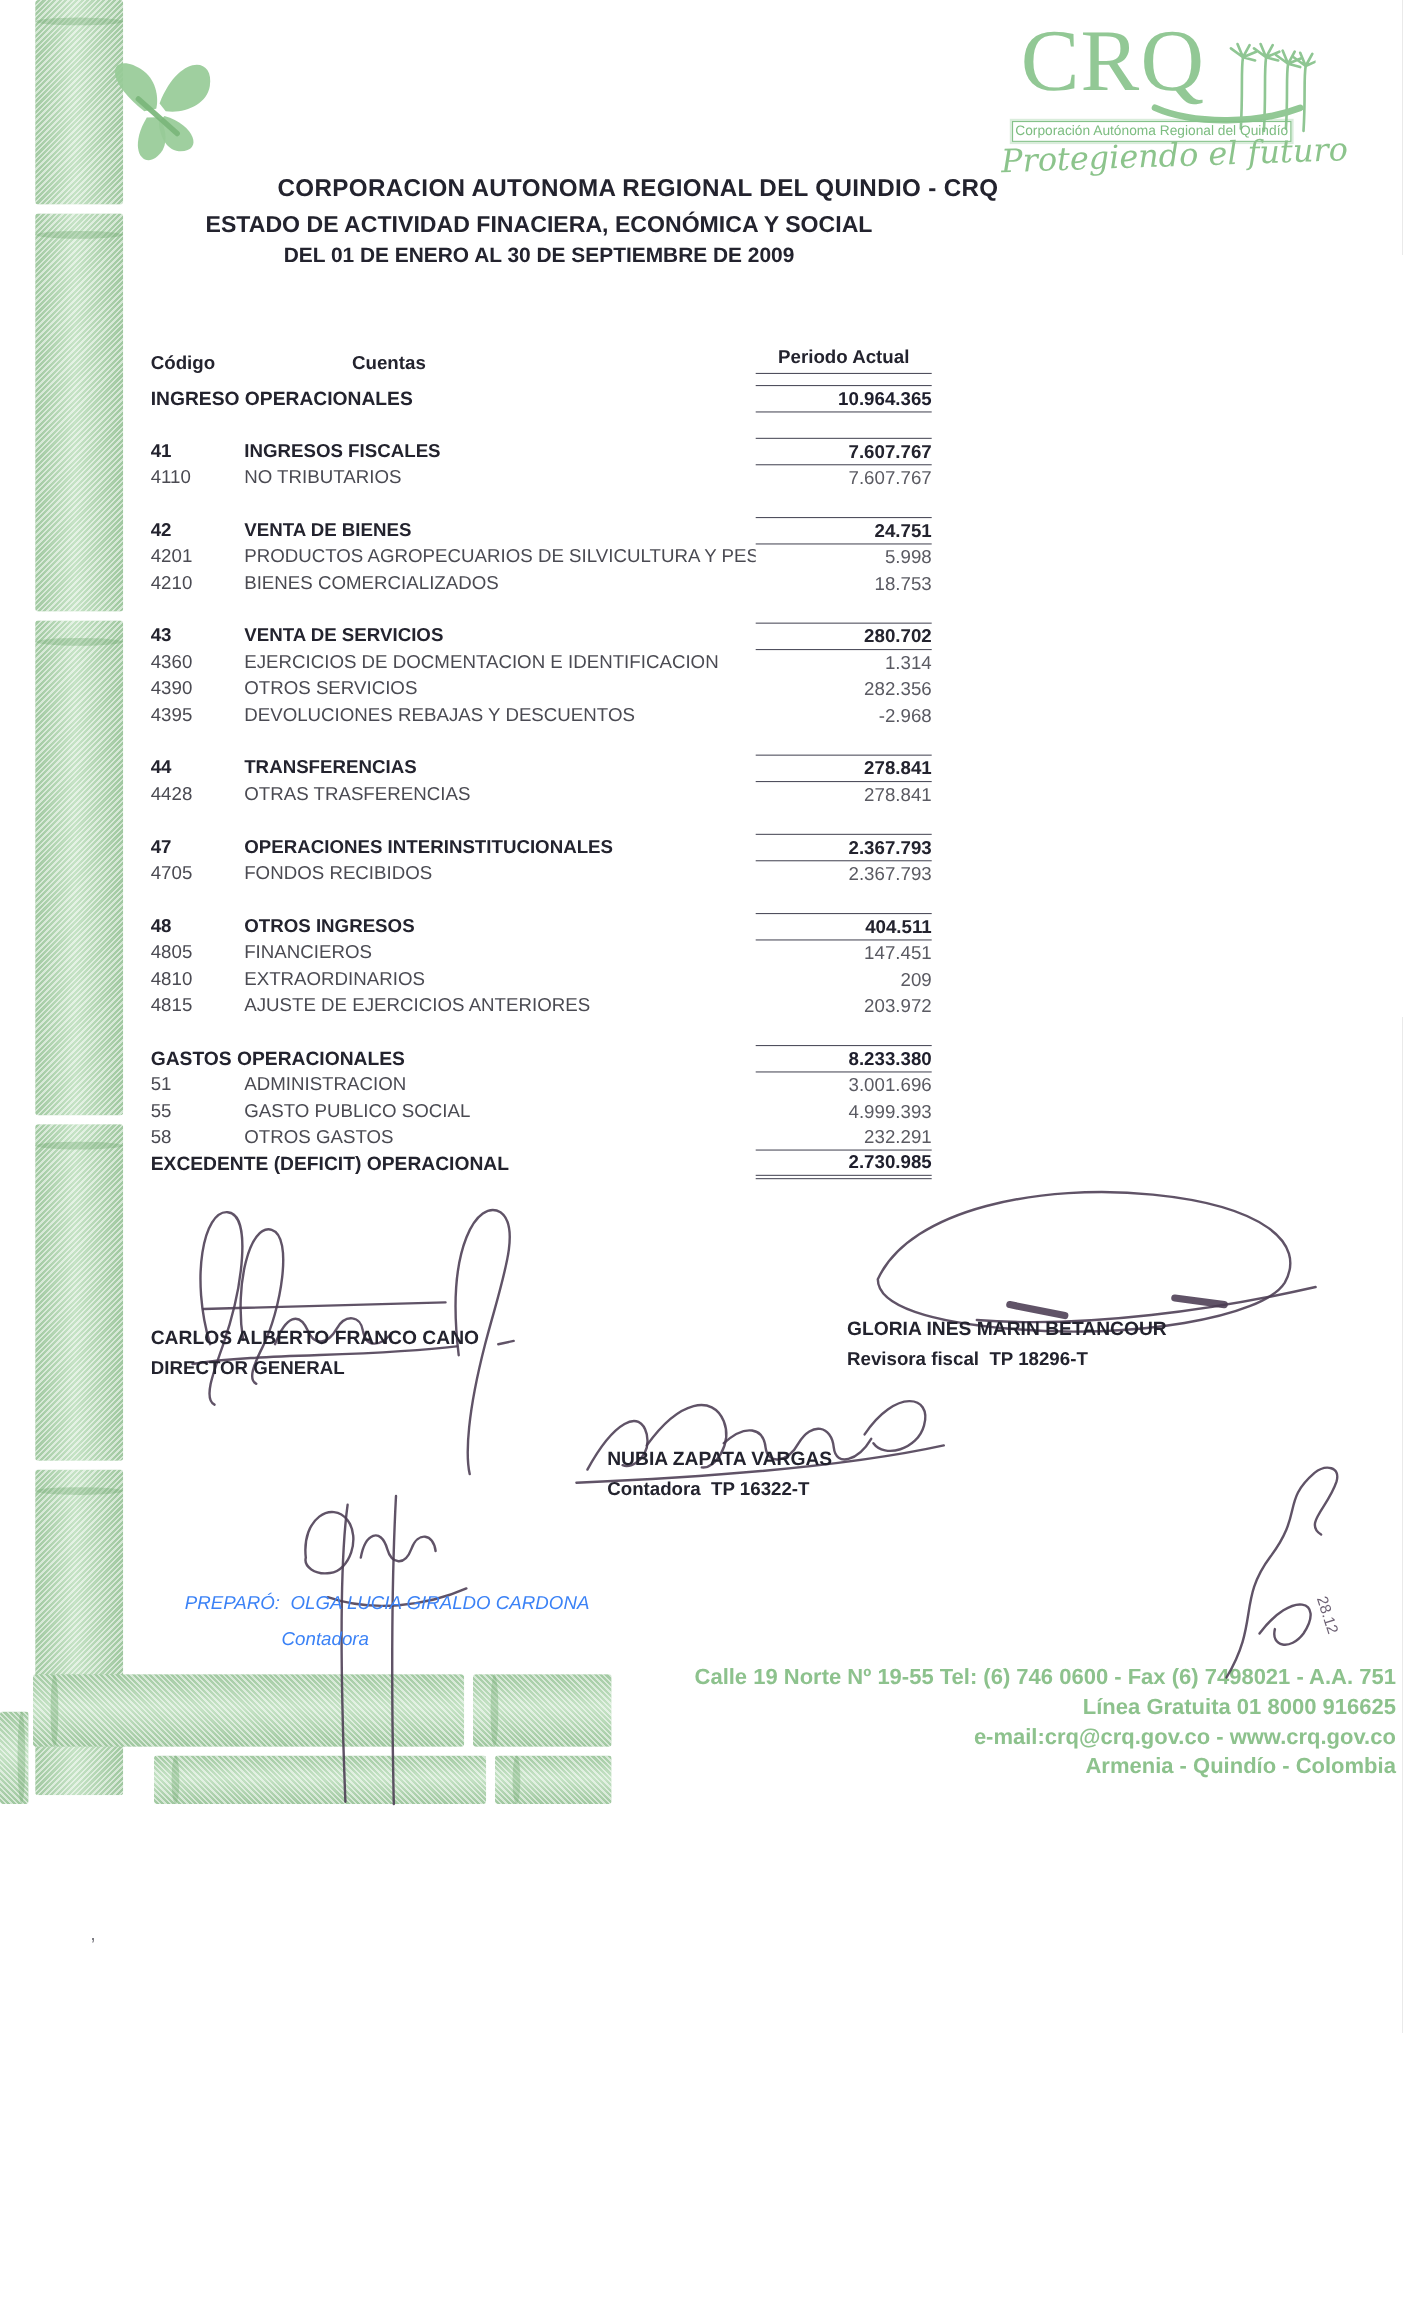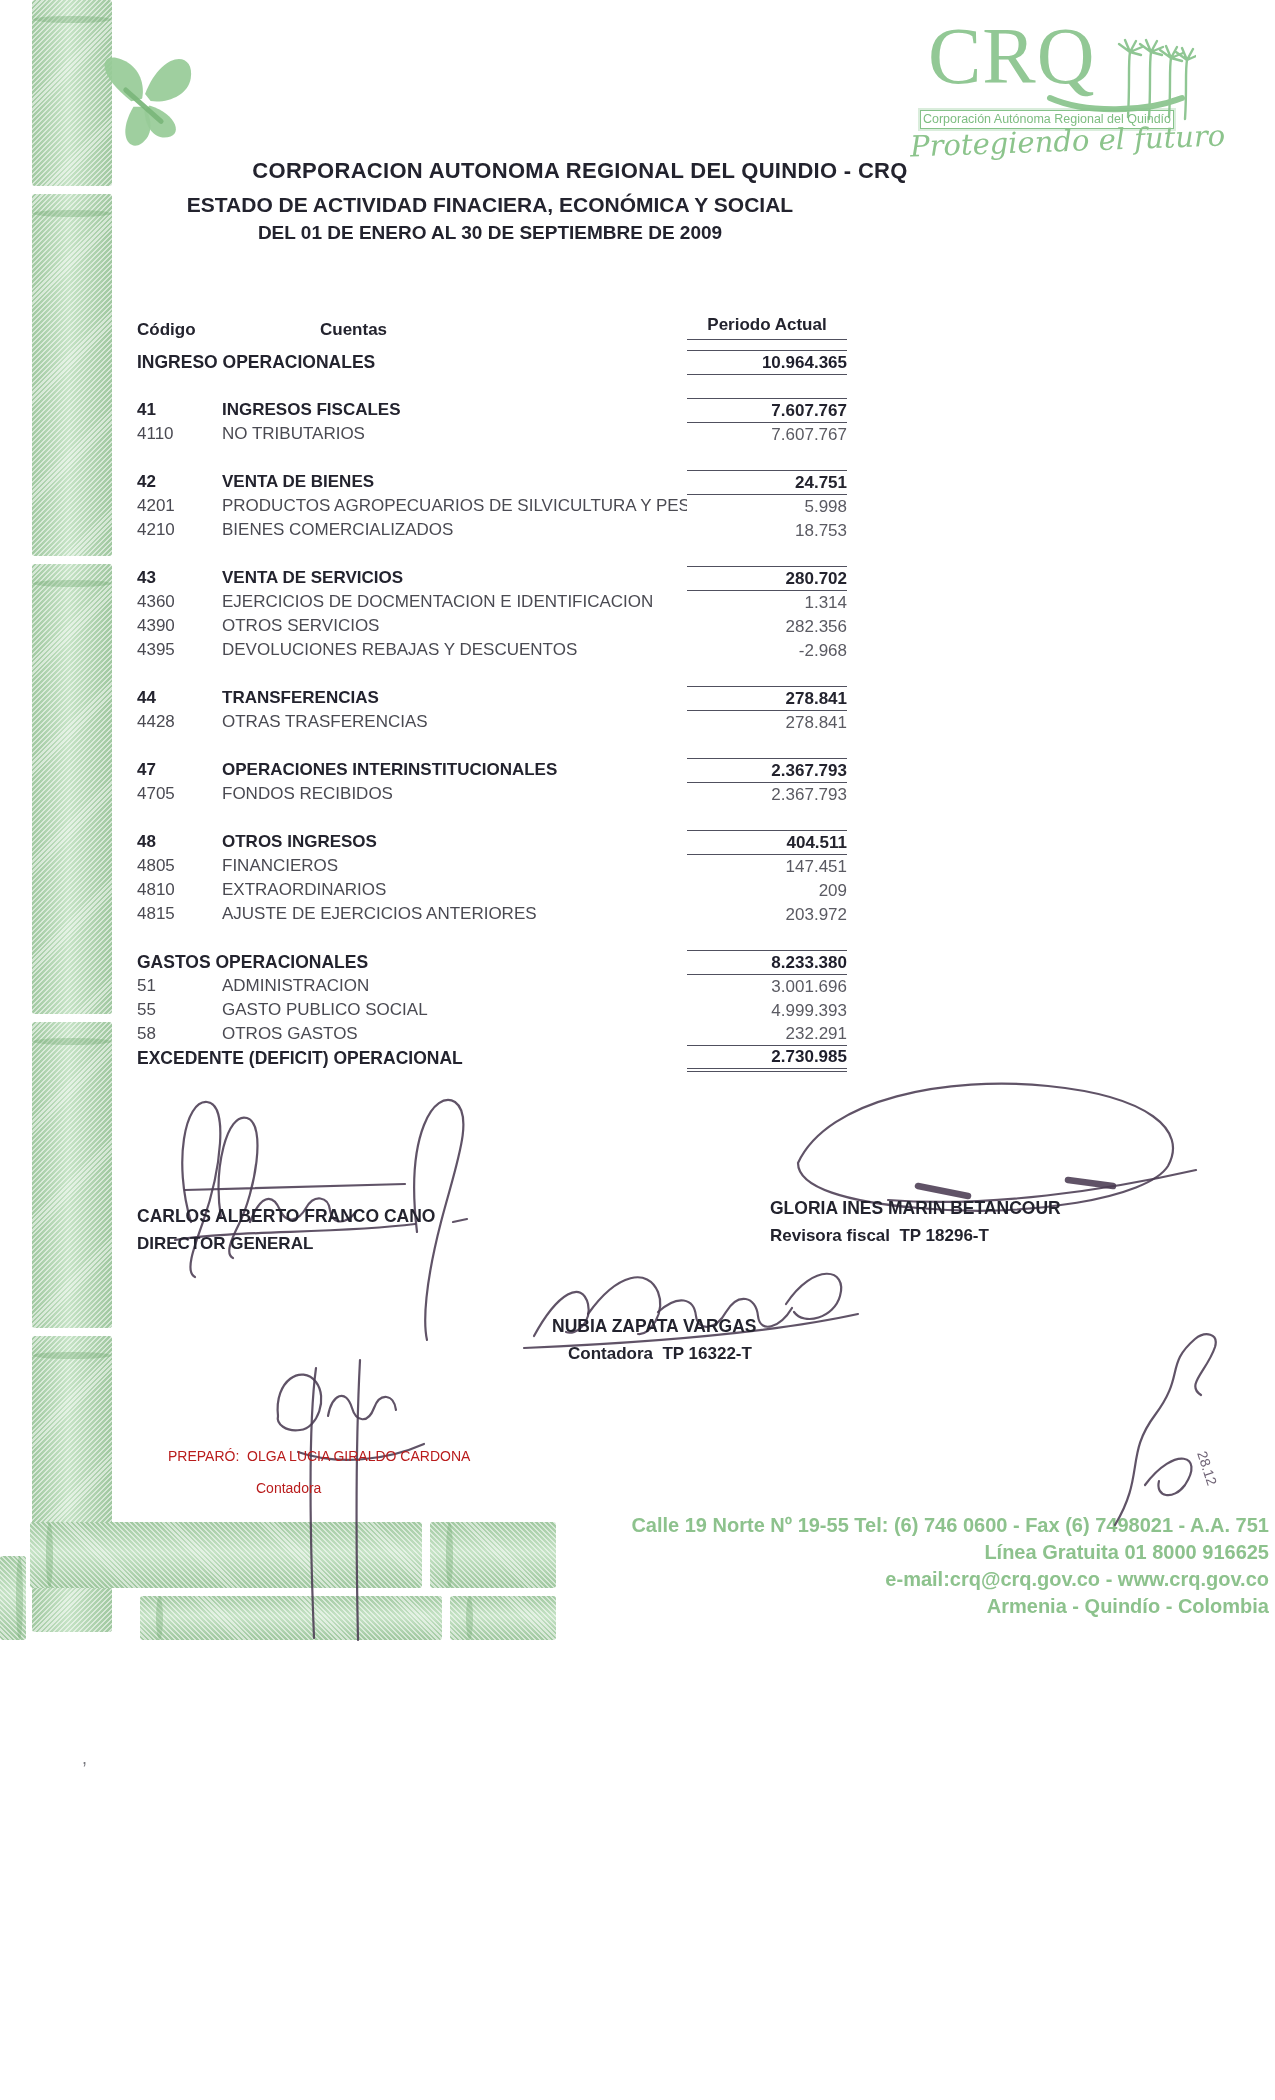--- a/index.html
+++ b/index.html
@@ -64,21 +64,21 @@
   .kind-section .cell-value{font-weight:bold;color:#1e1e2c;}
   .v-total{border-top:1.7px solid #50505e;border-bottom:1.7px solid #50505e;font-weight:bold;color:#1e1e2c;}
   .v-underline{border-bottom:1.7px solid #50505e;}
   .v-double{border-bottom:4px double #50505e;font-weight:bold;color:#1e1e2c;}
   
   .sig{position:absolute;z-index:4;}
   .sig path{fill:none;stroke:#4a3b52;stroke-width:2.2;stroke-linecap:round;opacity:.88;}
   .sig .thick{stroke-width:6.5;}
   .sig-name{position:absolute;font-weight:bold;font-size:17.5px;color:#23232e;z-index:5;white-space:pre;}
   .sig-title{position:absolute;font-weight:bold;font-size:17px;color:#23232e;z-index:5;white-space:pre;}
-  .preparo{position:absolute;font-size:14px;color:#b91c1c;z-index:5;white-space:pre;}
+  .preparo{position:absolute;font-style:italic;font-size:17px;color:#3b82f6;z-index:5;white-space:pre;}
   .margin-note-text{font-family:"Liberation Sans",sans-serif;font-size:14px;fill:#4a3b52;opacity:.8;}
   
   .footer{position:absolute;right:6px;top:1512px;text-align:right;z-index:3;}
   .footer div{font-weight:bold;font-size:20px;line-height:27px;color:#8dc28d;white-space:nowrap;}
   .stray{position:absolute;left:82px;top:1748px;color:#77777e;font-size:18px;z-index:2;}
   
   .butterfly{position:absolute;left:76px;top:36px;z-index:2;transform:rotate(-12deg);}
   .butterfly path{fill:#97cb97;opacity:.92;}
   .butterfly .bbody{fill:none;stroke:#7ab67a;stroke-width:5;stroke-linecap:round;}
   .palms{position:absolute;left:1116px;top:22px;z-index:2;}
@@ -287,21 +287,21 @@
     <path d="M30,200 C60,150 40,130 70,90 C100,50 80,40 110,14 C120,6 134,8 130,22 C122,46 100,60 116,70"></path>
     <path d="M60,160 C90,120 120,130 100,160 C88,176 70,172 74,156"></path>
     <text class="margin-note-text" x="112" y="128" transform="rotate(72 112 128)">28.12</text>
   </svg>
 
   <div class="sig-name" style="left:137px;top:1206px;">CARLOS ALBERTO FRANCO CANO</div>
   <div class="sig-title" style="left:137px;top:1234px;">DIRECTOR GENERAL</div>
   <div class="sig-name" style="left:770px;top:1198px;">GLORIA INES MARIN BETANCOUR</div>
   <div class="sig-title" style="left:770px;top:1226px;">Revisora fiscal  TP 18296-T</div>
   <div class="sig-name" style="left:552px;top:1316px;">NUBIA ZAPATA VARGAS</div>
-  <div class="sig-title" style="left:552px;top:1344px;margin-left:16px;">Contadora  TP 16322-T</div>
+  <div class="sig-title" style="left:552px;top:1344px;">Contadora  TP 16322-T</div>
   <div class="preparo" style="left:168px;top:1448px;">PREPARÓ:  OLGA LUCIA GIRALDO CARDONA</div>
   <div class="preparo" style="left:256px;top:1480px;">Contadora</div>
 
   <div class="footer">
     <div>Calle 19 Norte Nº 19-55 Tel: (6) 746 0600 - Fax (6) 7498021 - A.A. 751</div>
     <div>Línea Gratuita 01 8000 916625</div>
     <div>e-mail:crq@crq.gov.co - www.crq.gov.co</div>
     <div>Armenia - Quindío - Colombia</div>
   </div>
 

